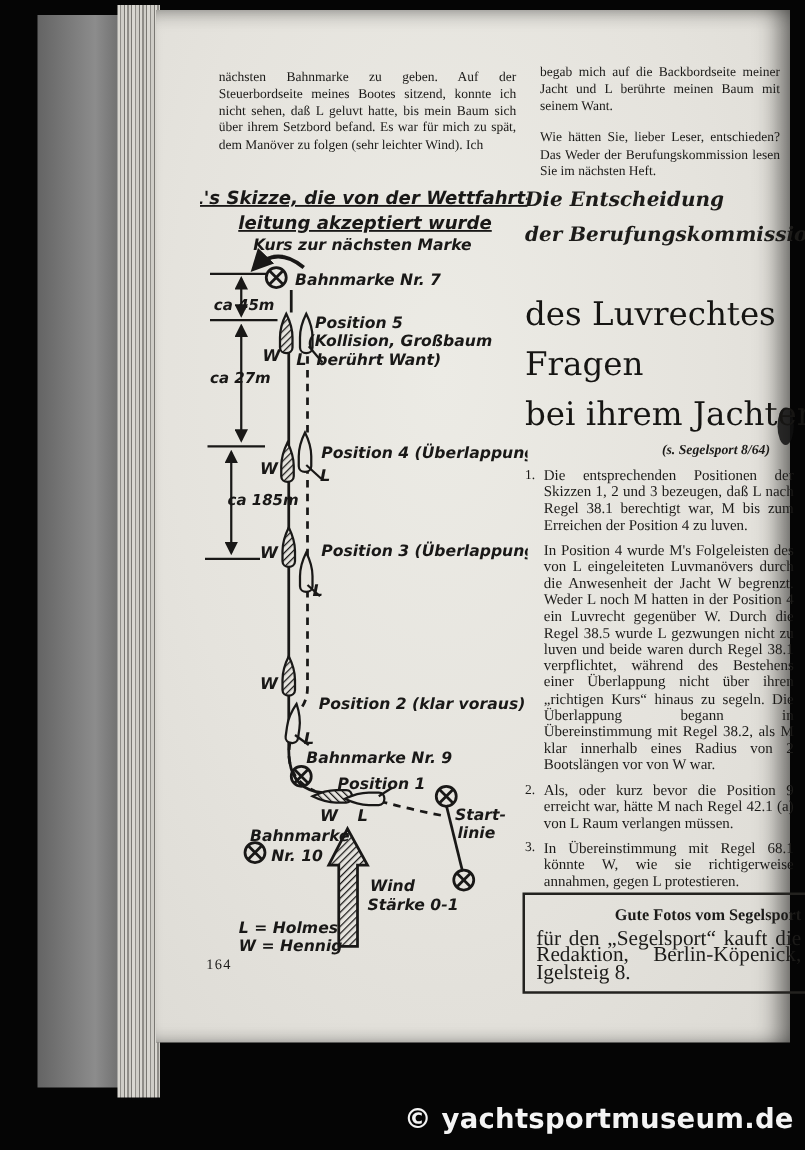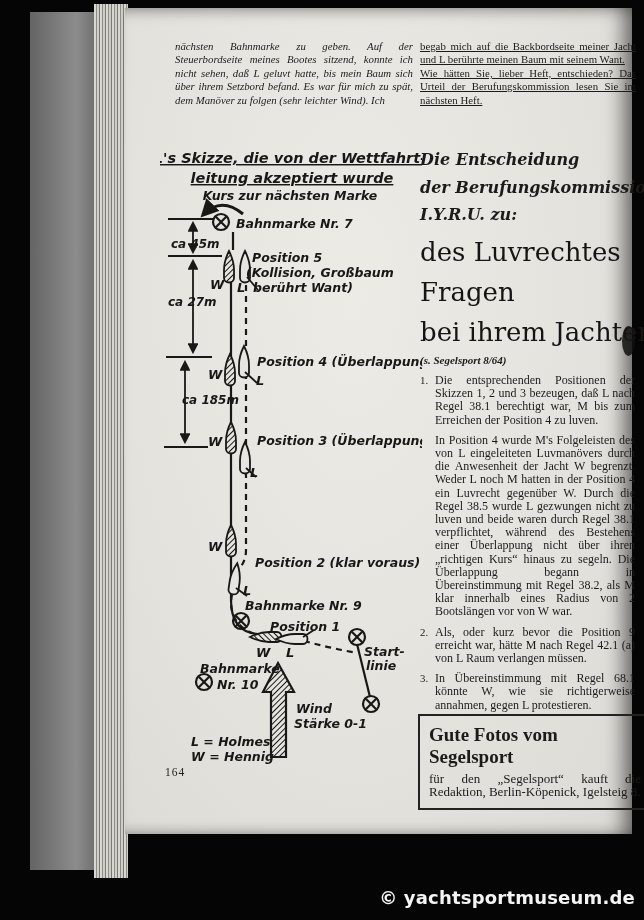--- a/index.html
+++ b/index.html
@@ -24,55 +24,55 @@
     box-shadow: inset -16px 0 20px -8px rgba(0,0,0,.55),
                 inset 0 12px 16px -12px rgba(0,0,0,.35),
                 inset 0 -10px 14px -12px rgba(0,0,0,.3);
   }
   .page-notch{
     position:absolute;right:-3px;top:318px;width:13px;height:30px;
     background:#111;border-radius:50%;opacity:.85;
   }
   .watermark{
     position:absolute;right:9px;bottom:12px;
-    font-family:"DejaVu Sans", sans-serif;font-weight:bold;font-size:18px;
+    font-family:"DejaVu Sans", sans-serif;font-weight:bold;font-size:22px;
     color:#f4f4f4;letter-spacing:.2px;
   }
   
   .bodytext{font-size:10.8px;line-height:13.4px;text-align:justify;}
-  .col-left-top{position:absolute;left:50px;top:32px;width:238px;font-style:italic;}
+  .col-left-top{position:absolute;left:50px;top:48px;width:238px;}
   .col-right-top{position:absolute;left:295px;top:32px;width:216px;}
-  .col-right-top p{margin:0;text-decoration:underline;}
+  .col-right-top p{margin:12px;}
   
   .kicker{
     position:absolute;left:295px;top:138px;width:215px;
     font-weight:bold;font-style:italic;font-size:16px;line-height:27.5px;
     font-family:"DejaVu Serif", serif;white-space:nowrap;
   }
   .bigtitle{
     position:absolute;left:295px;top:224px;width:220px;
     font-family:"DejaVu Serif", serif;font-size:26px;line-height:40px;
     font-weight:normal;color:#161513;white-space:nowrap;
   }
   .source{
-    position:absolute;left:295px;top:346px;width:196px;text-align:left;
+    position:absolute;left:295px;top:346px;width:196px;text-align:right;
     font-style:italic;font-weight:bold;font-size:11px;
   }
   
   .list{position:absolute;left:295px;top:366px;width:215px;}
   .li{display:flex;margin-bottom:7px;}
   .li .num{flex:none;width:15px;font-size:10.8px;line-height:13.2px;}
   .li .itx{flex:1;font-size:12px;line-height:13.2px;text-align:justify;}
   
   .promo{
     position:absolute;left:293px;top:706px;width:212px;
     border:2px solid #23221f;padding:8px 9px 9px 9px;background:transparent;
   }
-  .promo .ptitle{font-weight:bold;font-size:19px;text-align:left;margin-bottom:4px;}
-  .promo .ptext{font-size:13px;line-height:13.4px;text-align:justify;font-family:Liberation Serif, serif;}
+  .promo .ptitle{font-weight:bold;font-size:13px;text-align:right;margin-bottom:4px;}
+  .promo .ptext{font-size:17px;line-height:13.4px;text-align:justify;font-family:Liberation Serif, serif;}
   .pageno{position:absolute;left:40px;top:758px;font-size:11.5px;letter-spacing:1px;}
   
   .sketch{position:absolute;left:35px;top:137px;}
   .sk-hand{font-family:"DejaVu Sans", sans-serif;font-style:italic;font-weight:bold;fill:#191817;}
   .sk-title{font-size:14.5px;text-decoration:underline;}
   .sk-sub{font-size:12.5px;}
   .sk-lbl{font-size:12.5px;}
   .sk-wl{font-size:13px;}
   .sk-dim{font-size:12px;}
   .sk-stroke{stroke:#191817;fill:none;}
@@ -83,21 +83,21 @@
 <div class="book-cover"></div>
 <div class="page-stack"></div>
 
 <div class="page">
   <div class="page-notch"></div>
 
   <div class="col-left-top bodytext">nächsten Bahnmarke zu geben. Auf der Steuerbordseite meines Bootes sitzend, konnte ich nicht sehen, daß L geluvt hatte, bis mein Baum sich über ihrem Setzbord befand. Es war für mich zu spät, dem Manöver zu folgen (sehr leichter Wind). Ich</div>
 
   <div class="col-right-top bodytext">
     <p>begab mich auf die Backbordseite meiner Jacht und L berührte meinen Baum mit seinem Want.</p>
-    <p>Wie hätten Sie, lieber Heft, entschieden? Das Urteil der Berufungskommission lesen Sie im nächsten Heft.</p>
+    <p>Wie hätten Sie, lieber Leser, entschieden? Das Weder der Berufungskommission lesen Sie im nächsten Heft.</p>
   </div>
 
   <svg class="sketch" width="262" height="672" viewBox="160 145 262 672">
     <defs>
       <pattern id="hatch" patternUnits="userSpaceOnUse" width="4" height="4" patternTransform="rotate(45)">
         <rect width="4" height="4" fill="#e7e5df"></rect>
         <line x1="0" y1="0" x2="0" y2="4" stroke="#191817" stroke-width="2"></line>
       </pattern>
       <marker id="arr" viewBox="0 0 10 10" refX="8" refY="5" markerWidth="6" markerHeight="6" orient="auto-start-reverse">
         <path d="M0,0 L10,5 L0,10 z" fill="#191817"></path>
@@ -189,21 +189,20 @@
     <text class="sk-hand sk-wl" x="250" y="477">L</text>
     <text class="sk-hand sk-wl" x="208" y="551">W</text>
     <text class="sk-hand sk-wl" x="243" y="595">L</text>
     <text class="sk-hand sk-wl" x="256" y="657">W</text>
     <text class="sk-hand sk-wl" x="286" y="657">L</text>
   </svg>
 
   <div class="kicker">
     <div>Die Entscheidung</div>
     <div>der Berufungskommission der</div>
-    <div>I.Y.R.U. zu:</div>
   </div>
   <div class="bigtitle">
     <div>des Luvrechtes</div>
     <div>Fragen</div>
     <div>bei ihrem Jachten</div>
   </div>
   <div class="source">(s. Segelsport 8/64)</div>
 
   <div class="list">
     <div class="li">

